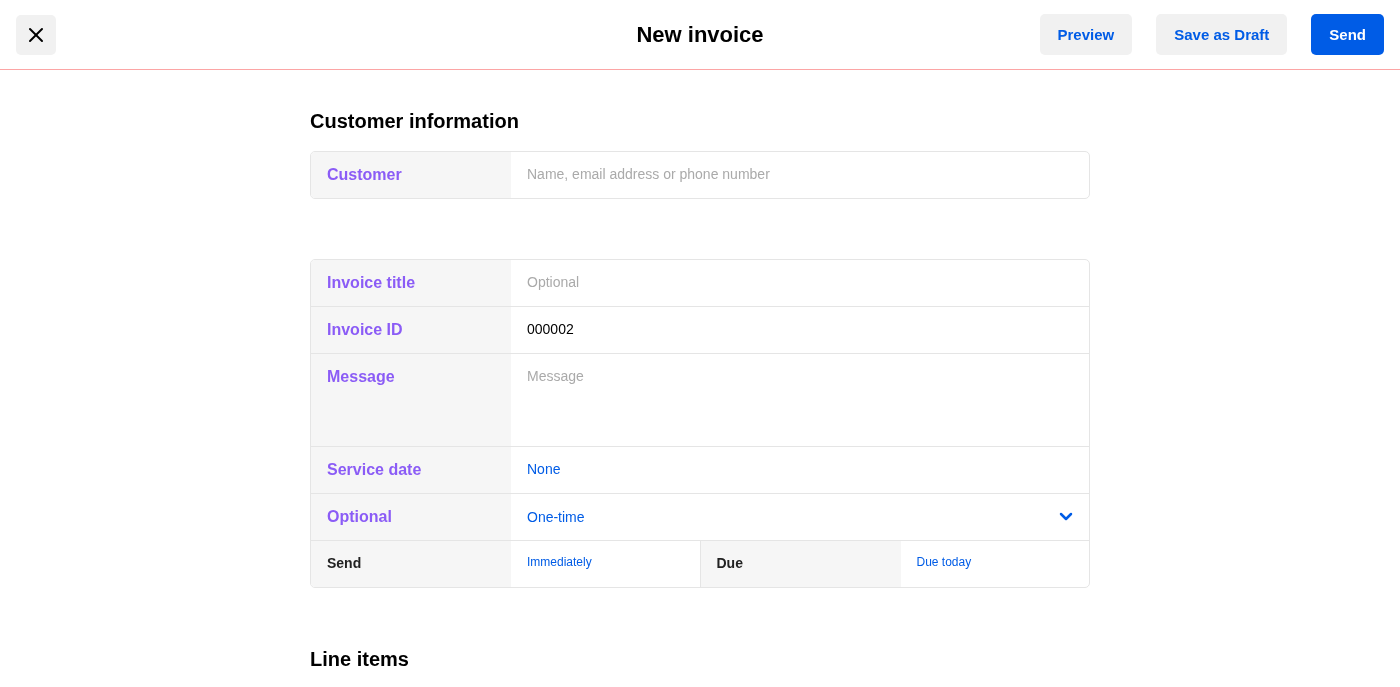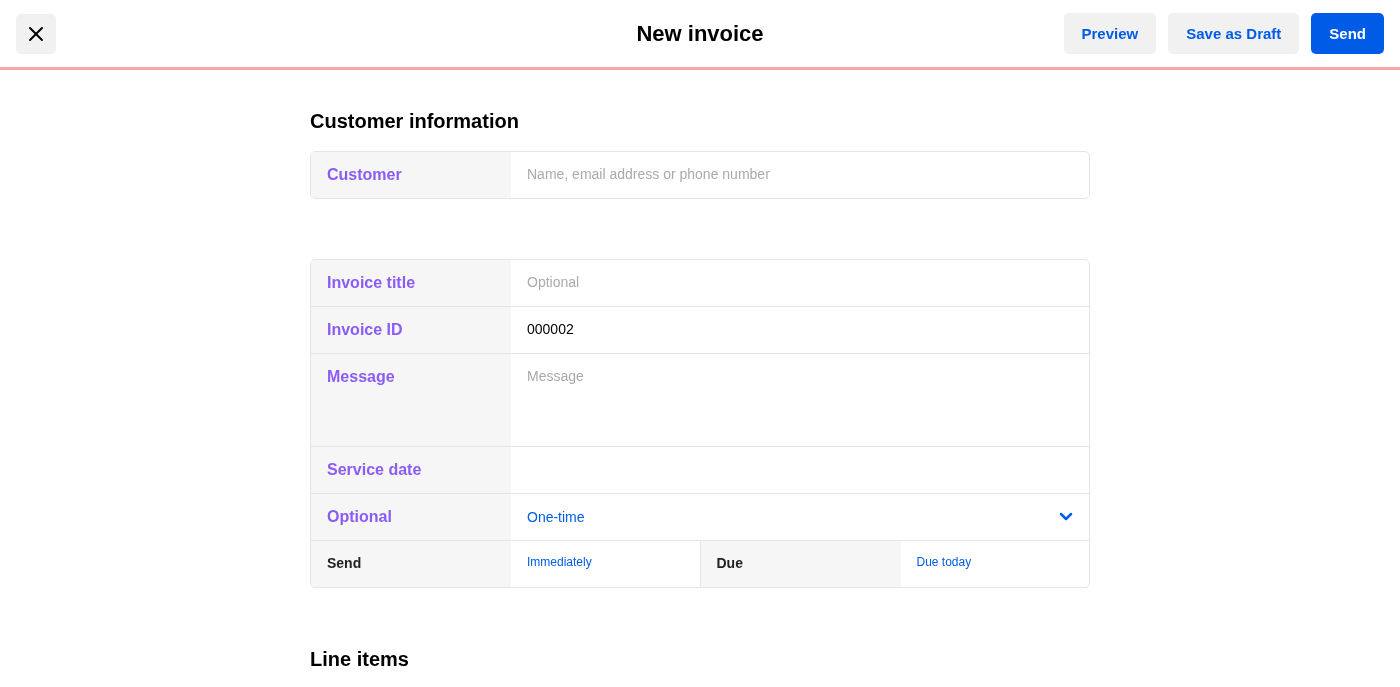--- a/index.html
+++ b/index.html
@@ -10,21 +10,21 @@
     body {
       font-family: -apple-system, BlinkMacSystemFont, "Segoe UI", Helvetica, Arial, sans-serif;
       background: #fff;
       color: #000;
     }
     .header {
       display: flex;
       align-items: center;
       justify-content: space-between;
       padding: 10px 16px;
-      border-bottom: 3px solid #fca5a5;
+      border-bottom: 1px solid #fca5a5;
       height: 70px;
     }
     .close-btn {
       width: 40px;
       height: 40px;
       background: #f1f1f1;
       border-radius: 5px;
       display: flex;
       align-items: center;
       justify-content: center;
@@ -33,21 +33,21 @@
     }
     .page-title {
       position: absolute;
       left: 50%;
       transform: translateX(-50%);
       font-size: 22px;
       font-weight: 700;
     }
     .header-actions {
       display: flex;
-      gap: 12px;
+      gap: 24px;
     }
     .btn {
       padding: 12px 18px;
       border-radius: 5px;
       font-size: 15px;
       font-weight: 700;
       border: none;
       cursor: pointer;
     }
     .btn-secondary {
@@ -222,20 +222,23 @@
 
       <div class="row msg-row">
         <div class="row-label">Message</div>
         <div class="row-value">
           <textarea rows="4" placeholder="Message" style=""></textarea>
         </div>
       </div>
 
       <div class="row">
         <div class="row-label">Service date</div>
+        <div class="row-value">
+          <span class="link-value">None</span>
+        </div>
       </div>
 
       <div class="row freq-row">
         <div class="row-label">Optional</div>
         <div class="row-value">
           <span class="link-value">One-time</span>
           <span class="chevron">
             <svg width="14" height="14" viewBox="0 0 14 14" fill="none" stroke="#005ce6" stroke-width="2.5" stroke-linecap="round" stroke-linejoin="round">
               <polyline points="2,5 7,10 12,5"></polyline>
             </svg>

